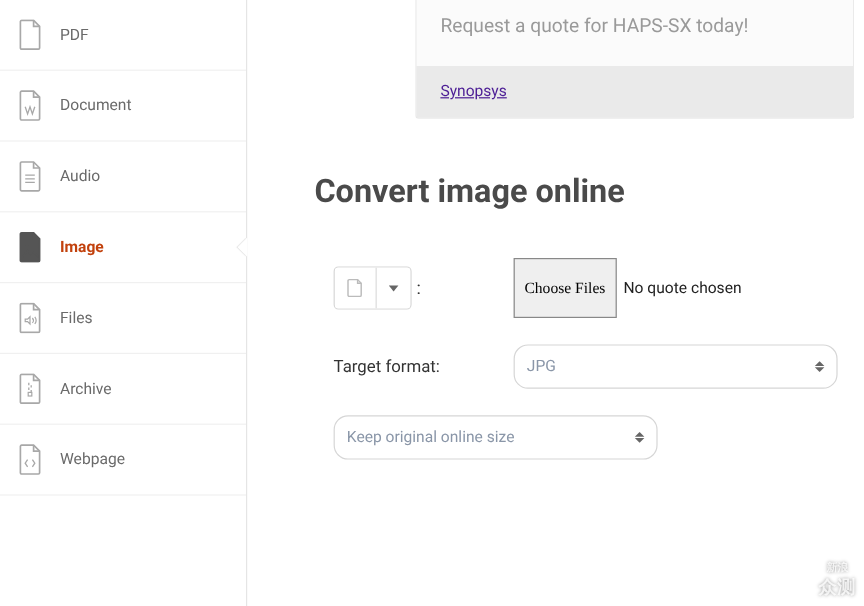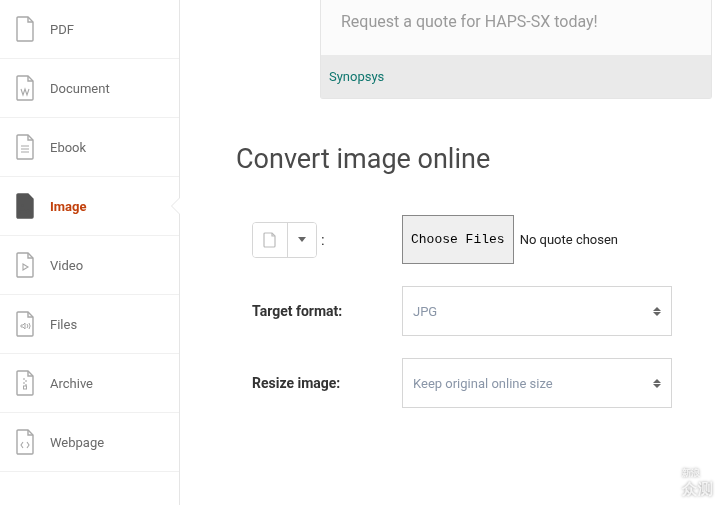--- a/index.html
+++ b/index.html
@@ -5,21 +5,21 @@
     * { box-sizing: border-box; margin: 0; padding: 0; }
     body {
       font-family: -apple-system, BlinkMacSystemFont, "Segoe UI", Roboto, "Helvetica Neue", Arial, sans-serif;
       background: #fff;
       width: 720px;
       height: 505px;
       overflow: hidden;
       display: flex;
     }
     .sidebar {
-      width: 180px;
+      width: 206px;
       background: #fff;
       border-right: 1px solid #e5e5e5;
       display: flex;
       flex-direction: column;
       position: relative;
     }
     .sidebar-item {
       display: flex;
       align-items: center;
       padding: 16px 14px;
@@ -70,43 +70,44 @@
       margin: 0 8px 0 140px;
       border-top: none;
     }
     .ad-banner-top {
       padding: 12px 20px 24px 20px;
       color: #9a9a9a;
       font-size: 16px;
     }
     .ad-banner-bottom {
       background: #eaeaea;
-      padding: 14px 8px;
-      color: #0f766e;
+      padding: 14px 20px;
+      color: #4c1d95;
       font-size: 13px;
+      text-decoration: underline;
     }
     .page-title {
       margin: 44px 0 0 56px;
       font-size: 27px;
-      font-weight: 400;
+      font-weight: 700;
       color: #4a4a4a;
     }
     .form-area {
       margin: 40px 0 0 72px;
     }
     .form-row {
       display: flex;
       align-items: center;
       margin-bottom: 22px;
     }
     .form-label {
       width: 150px;
       font-size: 14px;
       color: #333;
-      font-weight: 700;
+      font-weight: 400;
     }
     .file-dropdown-btn {
       display: inline-flex;
       border: 1px solid #d6d6d6;
       border-radius: 4px;
       height: 36px;
       margin-right: 4px;
       overflow: hidden;
     }
     .file-dropdown-btn .part {
@@ -122,33 +123,33 @@
       border-left: 4px solid transparent;
       border-right: 4px solid transparent;
       border-top: 5px solid #666;
     }
     .colon { color: #333; font-size: 15px; margin-right: 70px; }
     .choose-files-btn {
       background: #efefef;
       border: 1px solid #888;
       padding: 16px 8px;
       font-size: 13px;
-      font-family: Liberation Mono, monospace;
+      font-family: Liberation Serif, serif;
       cursor: pointer;
     }
     .no-file-text {
       margin-left: 6px;
       font-size: 13px;
       color: #222;
     }
     .select-box {
       width: 270px;
-      height: 50px;
+      height: 37px;
       border: 1px solid #d6d6d6;
-      border-radius: 0;
+      border-radius: 12px;
       background: #fff;
       display: flex;
       align-items: center;
       padding: 0 10px;
       justify-content: space-between;
       cursor: pointer;
     }
     .select-box .value { color: #8a96a8; font-size: 13px; }
     .select-box .chev {
       display: flex; flex-direction: column; gap: 1px;
@@ -164,21 +165,21 @@
     .watermark {
       position: absolute;
       right: 6px;
       bottom: 6px;
       color: rgba(255,255,255,0.8);
       font-size: 15px;
       font-weight: 600;
       text-shadow: 0 0 3px rgba(0,0,0,0.4);
       letter-spacing: 1px;
     }
-    .watermark .small { font-size: 9px; display:block; text-align:left; letter-spacing:0; }
+    .watermark .small { font-size: 9px; display:block; text-align:center; letter-spacing:0; }
   </style>
 </head>
 <body>
 
 <div class="sidebar">
   <div class="sidebar-item">
     <span class="icon">
       <svg width="22" height="26" viewBox="0 0 22 26" fill="none" stroke-width="1.4">
           <path d="M4 1h10l5 5v18a1 1 0 0 1-1 1H4a1 1 0 0 1-1-1V2a1 1 0 0 1 1-1z"></path>
           <path d="M14 1v5h5"></path>
@@ -197,42 +198,32 @@
     <span>Document</span>
   </div>
   <div class="sidebar-item">
     <span class="icon">
       <svg width="22" height="26" viewBox="0 0 22 26" fill="none" stroke-width="1.4">
           <path d="M4 1h10l5 5v18a1 1 0 0 1-1 1H4a1 1 0 0 1-1-1V2a1 1 0 0 1 1-1z"></path>
           <path d="M14 1v5h5"></path>
           <path d="M7 12h8M7 15h8M7 18h8" stroke-width="1.1"></path>
         </svg>
     </span>
-    <span>Ebook</span>
+    <span>Audio</span>
   </div>
   <div class="sidebar-item active">
     <span class="icon">
       <svg width="22" height="26" viewBox="0 0 22 26" fill="none" stroke-width="1.4">
           <path d="M4 1h10l5 5v18a1 1 0 0 1-1 1H4a1 1 0 0 1-1-1V2a1 1 0 0 1 1-1z"></path>
           <path d="M14 1v5h5"></path>
           <circle cx="8.5" cy="12.5" r="1.3" fill="#555" stroke="none"></circle>
           <path d="M5 21l4-5 3 3 2-2 4 4" stroke-width="1.4"></path>
         </svg>
     </span>
     <span>Image</span>
-  </div>
-  <div class="sidebar-item">
-    <span class="icon">
-      <svg width="22" height="26" viewBox="0 0 22 26" fill="none" stroke-width="1.4">
-          <path d="M4 1h10l5 5v18a1 1 0 0 1-1 1H4a1 1 0 0 1-1-1V2a1 1 0 0 1 1-1z"></path>
-          <path d="M14 1v5h5"></path>
-          <path d="M9 12l5 3-5 3z" stroke-width="1.1"></path>
-        </svg>
-    </span>
-    <span>Video</span>
   </div>
   <div class="sidebar-item">
     <span class="icon">
       <svg width="22" height="26" viewBox="0 0 22 26" fill="none" stroke-width="1.4">
           <path d="M4 1h10l5 5v18a1 1 0 0 1-1 1H4a1 1 0 0 1-1-1V2a1 1 0 0 1 1-1z"></path>
           <path d="M14 1v5h5"></path>
           <path d="M7 14h2l2-2v6l-2-2H7zM13 13a3 3 0 0 1 0 4M15 12a5 5 0 0 1 0 6" stroke-width="1.0"></path>
         </svg>
     </span>
     <span>Files</span>
@@ -291,21 +282,20 @@
 
     <div class="form-row">
       <div class="form-label">Target format:</div>
       <div class="select-box">
         <span class="value">JPG</span>
         <span class="chev"></span>
       </div>
     </div>
 
     <div class="form-row">
-      <div class="form-label">Resize image:</div>
       <div class="select-box">
         <span class="value">Keep original online size</span>
         <span class="chev"></span>
       </div>
     </div>
 
   </div>
 
   <div class="watermark">
     <span class="small">新浪</span>

